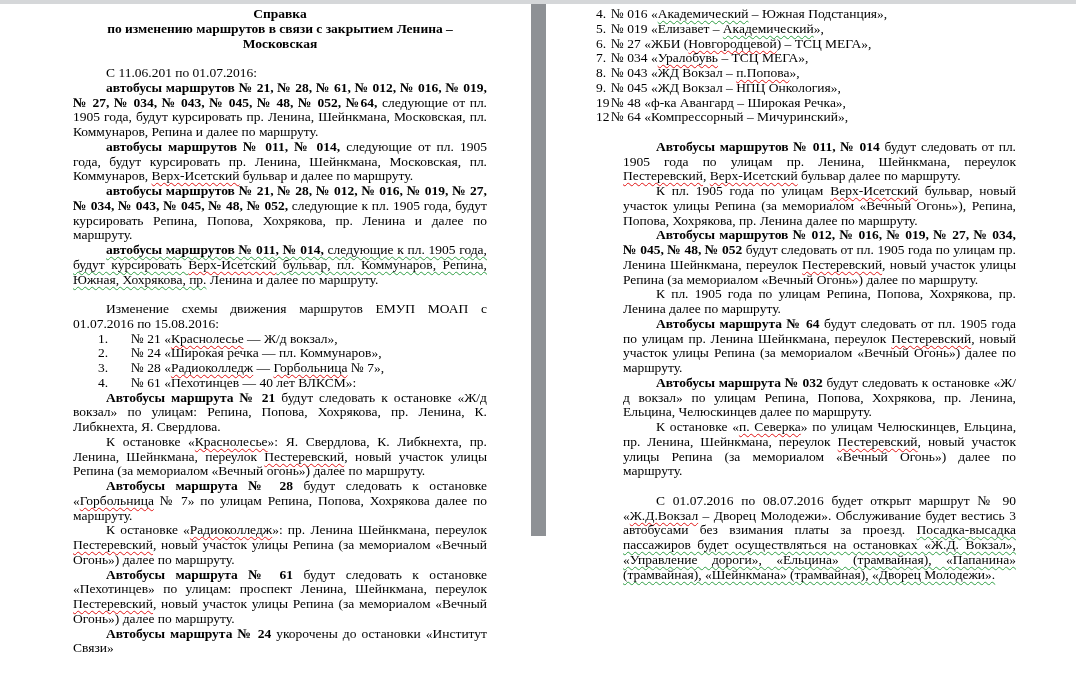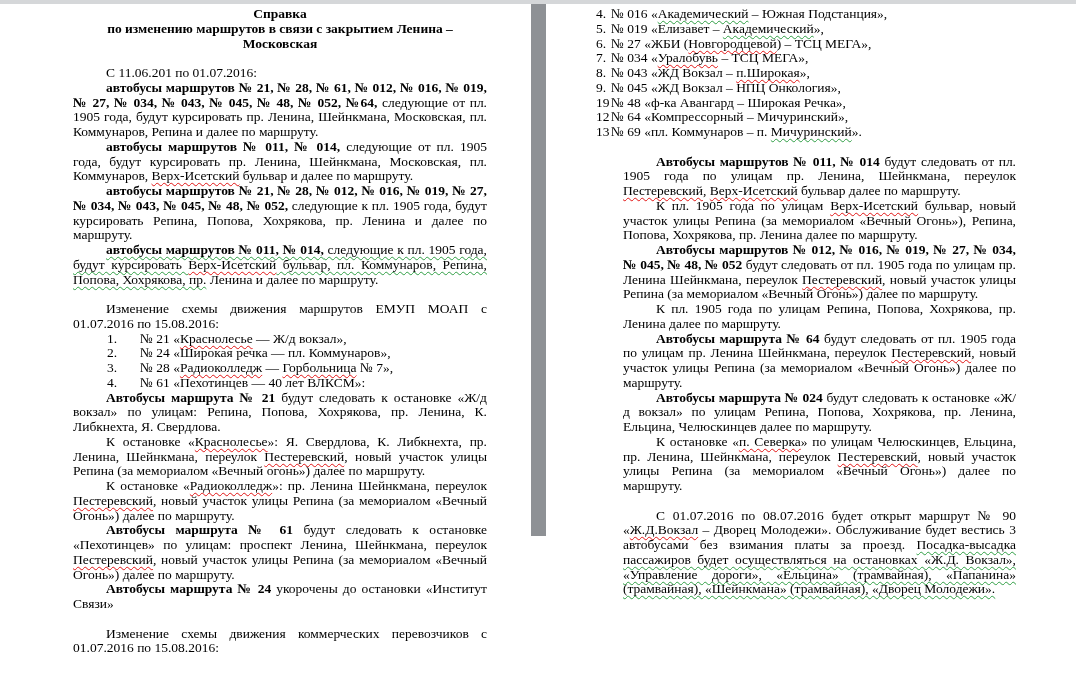--- a/index.html
+++ b/index.html
@@ -13,21 +13,21 @@
   .page{
     position:absolute;top:4px;bottom:0;background:#ffffff;box-sizing:border-box;
     font-size:13.5px;line-height:14.75px;letter-spacing:0;
   }
   .page-left{left:0;width:531px;padding:3px 44px 0 73px;}
   .page-right{left:546px;width:530px;padding:3px 60px 0 77px;}
   .par{text-align:justify;text-indent:33px;margin:0;}
   .center{text-align:center;text-indent:0;font-weight:bold;}
   .blank{height:14.75px;text-indent:0;}
   .list{text-align:left;text-indent:0;}
-  .list-a{margin-left:34px;}
+  .list-a{margin-left:25px;}
   .list-c{margin-left:-27px;}
   .num{display:inline-block;}
   .list-a .num{width:33px;}
   .list-c .num{width:15px;}
   .bold{font-weight:bold;}
   .sq-red{
     text-decoration-line:underline;text-decoration-style:wavy;
     text-decoration-color:#e11414;text-decoration-thickness:1px;
     text-underline-offset:2px;text-decoration-skip-ink:none;
   }
@@ -43,50 +43,50 @@
 <div class="viewport">
   <div class="top-edge"></div>
   <div class="page page-left">
       <div class="par center"><span class="run">Справка</span></div>
       <div class="par center"><span class="run">по изменению маршрутов в связи с закрытием Ленина – Московская</span></div>
       <div class="par blank"></div>
       <div class="par"><span class="run">С 11.06.201 по 01.07.2016:</span></div>
       <div class="par"><span class="run bold">автобусы маршрутов № 21, № 28, № 61, № 012, № 016, № 019, № 27, № 034,  № 043, № 045, № 48, № 052, №64,</span><span class="run"> следующие от пл. 1905 года, будут курсировать пр. Ленина, Шейнкмана, Московская, пл. Коммунаров, Репина и далее по маршруту.</span></div>
       <div class="par"><span class="run bold">автобусы маршрутов № 011, № 014,</span><span class="run"> следующие от пл. 1905 года, будут курсировать пр. Ленина, Шейнкмана, Московская, пл. Коммунаров, </span><span class="run sq-red">Верх-Исетский</span><span class="run"> бульвар и далее по маршруту.</span></div>
       <div class="par"><span class="run bold">автобусы маршрутов № 21, № 28, № 012, № 016, № 019, № 27, № 034,  № 043, № 045, № 48, № 052,</span><span class="run"> следующие к пл. 1905 года, будут курсировать Репина, Попова, Хохрякова, пр. Ленина и далее по маршруту.</span></div>
-      <div class="par"><span class="run bold sq-green">автобусы маршрутов № 011, № 014,</span><span class="run sq-green"> следующие к пл. 1905 года, будут курсировать </span><span class="run sq-red">Верх-Исетский</span><span class="run sq-green"> бульвар, пл. Коммунаров, Репина, Попова, Хохрякова, пр.</span><span class="run"> Ленина и далее по маршруту.</span></div>
+      <div class="par"><span class="run bold sq-green">автобусы маршрутов № 011, № 014,</span><span class="run sq-green"> следующие к пл. 1905 года, будут курсировать </span><span class="run sq-red">Верх-Исетский</span><span class="run sq-green"> бульвар, пл. Коммунаров, Репина, Южная, Хохрякова, пр.</span><span class="run"> Ленина и далее по маршруту.</span></div>
       <div class="par blank"></div>
       <div class="par"><span class="run">Изменение схемы движения маршрутов ЕМУП МОАП с 01.07.2016 по 15.08.2016:</span></div>
       <div class="par list list-a"><span class="num">1.</span><span class="run">№ 21 «</span><span class="run sq-red">Краснолесье</span><span class="run"> — Ж/д вокзал»,</span></div>
       <div class="par list list-a"><span class="num">2.</span><span class="run">№ 24 «Широкая речка —  пл. Коммунаров»,</span></div>
       <div class="par list list-a"><span class="num">3.</span><span class="run">№ 28 «</span><span class="run sq-red">Радиоколледж</span><span class="run"> — </span><span class="run sq-red">Горбольница</span><span class="run"> № 7»,</span></div>
       <div class="par list list-a"><span class="num">4.</span><span class="run">№ 61 «Пехотинцев — 40 лет ВЛКСМ»:</span></div>
       <div class="par"><span class="run bold">Автобусы маршрута № 21</span><span class="run"> будут следовать к остановке «Ж/д вокзал» по улицам: Репина, Попова, Хохрякова, пр. Ленина, К. Либкнехта, Я. Свердлова.</span></div>
       <div class="par"><span class="run">К остановке «</span><span class="run sq-red">Краснолесье</span><span class="run">»: Я. Свердлова, К. Либкнехта, пр. Ленина, Шейнкмана, переулок </span><span class="run sq-red">Пестеревский</span><span class="run">, новый участок улицы Репина (за мемориалом «Вечный огонь») далее по маршруту.</span></div>
+      <div class="par"><span class="run bold">Автобусы маршрута № 28</span><span class="run"> будут следовать к остановке «</span><span class="run sq-red">Горбольница</span><span class="run"> № 7» по улицам Репина, Попова, Хохрякова далее по маршруту.</span></div>
       <div class="par"><span class="run">К остановке «</span><span class="run sq-red">Радиоколледж</span><span class="run">»: пр. Ленина Шейнкмана, переулок </span><span class="run sq-red">Пестеревский</span><span class="run">, новый участок улицы Репина (за мемориалом «Вечный Огонь») далее по маршруту.</span></div>
       <div class="par"><span class="run bold">Автобусы маршрута № 61</span><span class="run"> будут следовать к остановке «Пехотинцев» по улицам: проспект Ленина, Шейнкмана, переулок </span><span class="run sq-red">Пестеревский</span><span class="run">, новый участок улицы Репина (за мемориалом «Вечный Огонь») далее по маршруту.</span></div>
       <div class="par"><span class="run bold">Автобусы маршрута № 24</span><span class="run"> укорочены до остановки «Институт Связи»</span></div>
       <div class="par blank"></div>
       <div class="par"><span class="run">Изменение схемы движения коммерческих перевозчиков с 01.07.2016 по 15.08.2016:</span></div>
     </div>
   <div class="page-divider"></div>
   <div class="page page-right">
       <div class="par list list-c"><span class="num">4.</span><span class="run">№ 016 «</span><span class="run sq-green">Академический</span><span class="run"> – Южная Подстанция»,</span></div>
       <div class="par list list-c"><span class="num">5.</span><span class="run">№ 019 «Елизавет – </span><span class="run sq-green">Академический</span><span class="run">»,</span></div>
       <div class="par list list-c"><span class="num">6.</span><span class="run">№ 27 «ЖБИ (</span><span class="run sq-red">Новгородцевой</span><span class="run">) – ТСЦ МЕГА»,</span></div>
       <div class="par list list-c"><span class="num">7.</span><span class="run">№ 034 «</span><span class="run sq-red">Уралобувь</span><span class="run"> – ТСЦ МЕГА»,</span></div>
-      <div class="par list list-c"><span class="num">8.</span><span class="run">№ 043 «ЖД Вокзал – </span><span class="run sq-red">п.Широкая</span><span class="run">»,</span></div>
+      <div class="par list list-c"><span class="num">8.</span><span class="run">№ 043 «ЖД Вокзал – </span><span class="run sq-red">п.Попова</span><span class="run">»,</span></div>
       <div class="par list list-c"><span class="num">9.</span><span class="run">№ 045 «ЖД Вокзал – НПЦ Онкология»,</span></div>
       <div class="par list list-c"><span class="num">19</span><span class="run">№ 48 «ф-ка Авангард – Широкая Речка»,</span></div>
       <div class="par list list-c"><span class="num">12</span><span class="run">№ 64 «Компрессорный – Мичуринский»,</span></div>
-      <div class="par list list-c"><span class="num">13</span><span class="run">№ 69 «пл. Коммунаров – п. </span><span class="run sq-green">Мичуринский</span><span class="run">».</span></div>
       <div class="par blank"></div>
       <div class="par"><span class="run bold">Автобусы маршрутов № 011, № 014</span><span class="run"> будут следовать от пл. 1905 года по улицам пр. Ленина, Шейнкмана, переулок </span><span class="run sq-red">Пестеревский</span><span class="run">, </span><span class="run sq-red">Верх-Исетский</span><span class="run"> бульвар далее по маршруту.</span></div>
       <div class="par"><span class="run">К пл. 1905 года по улицам </span><span class="run sq-red">Верх-Исетский</span><span class="run"> бульвар, новый участок улицы Репина (за мемориалом «Вечный Огонь»), Репина, Попова, Хохрякова, пр. Ленина далее по маршруту.</span></div>
       <div class="par"><span class="run bold">Автобусы маршрутов № 012, № 016, № 019, № 27, № 034, № 045, № 48, № 052</span><span class="run"> будут следовать от пл. 1905 года по улицам пр. Ленина Шейнкмана, переулок </span><span class="run sq-red">Пестеревский</span><span class="run">, новый участок улицы Репина (за мемориалом «Вечный Огонь») далее по маршруту.</span></div>
       <div class="par"><span class="run">К пл. 1905 года по улицам Репина, Попова, Хохрякова, пр. Ленина далее по маршруту.</span></div>
       <div class="par"><span class="run bold">Автобусы маршрута № 64</span><span class="run"> будут следовать от пл. 1905 года по улицам пр. Ленина  Шейнкмана, переулок </span><span class="run sq-red">Пестеревский</span><span class="run">, новый участок улицы Репина (за мемориалом «Вечный Огонь») далее по маршруту.</span></div>
-      <div class="par"><span class="run bold">Автобусы маршрута № 024</span><span class="run"> будут следовать к остановке «Ж/д вокзал» по улицам Репина, Попова, Хохрякова, пр. Ленина, Ельцина, Челюскинцев далее по маршруту.</span></div>
+      <div class="par"><span class="run bold">Автобусы маршрута № 032</span><span class="run"> будут следовать к остановке «Ж/д вокзал» по улицам Репина, Попова, Хохрякова, пр. Ленина, Ельцина, Челюскинцев далее по маршруту.</span></div>
       <div class="par"><span class="run">К остановке «</span><span class="run sq-red">п. Северка</span><span class="run">» по улицам Челюскинцев, Ельцина, пр. Ленина, Шейнкмана, переулок </span><span class="run sq-red">Пестеревский</span><span class="run">, новый участок улицы Репина (за мемориалом «Вечный Огонь») далее по маршруту.</span></div>
       <div class="par blank"></div>
       <div class="par"><span class="run">С 01.07.2016 по 08.07.2016 будет открыт маршрут № 90 «</span><span class="run sq-red">Ж.Д.Вокзал</span><span class="run"> – Дворец Молодежи». Обслуживание будет вестись 3 автобусами без взимания платы за проезд. </span><span class="run sq-green">Посадка-высадка пассажиров будет осуществляться на остановках «Ж.Д. Вокзал», «Управление дороги», «Ельцина» (трамвайная), «Папанина» (трамвайная), «Шейнкмана» (трамвайная), «Дворец Молодежи».</span></div>
     </div>
 </div>
 
 </body></html>

